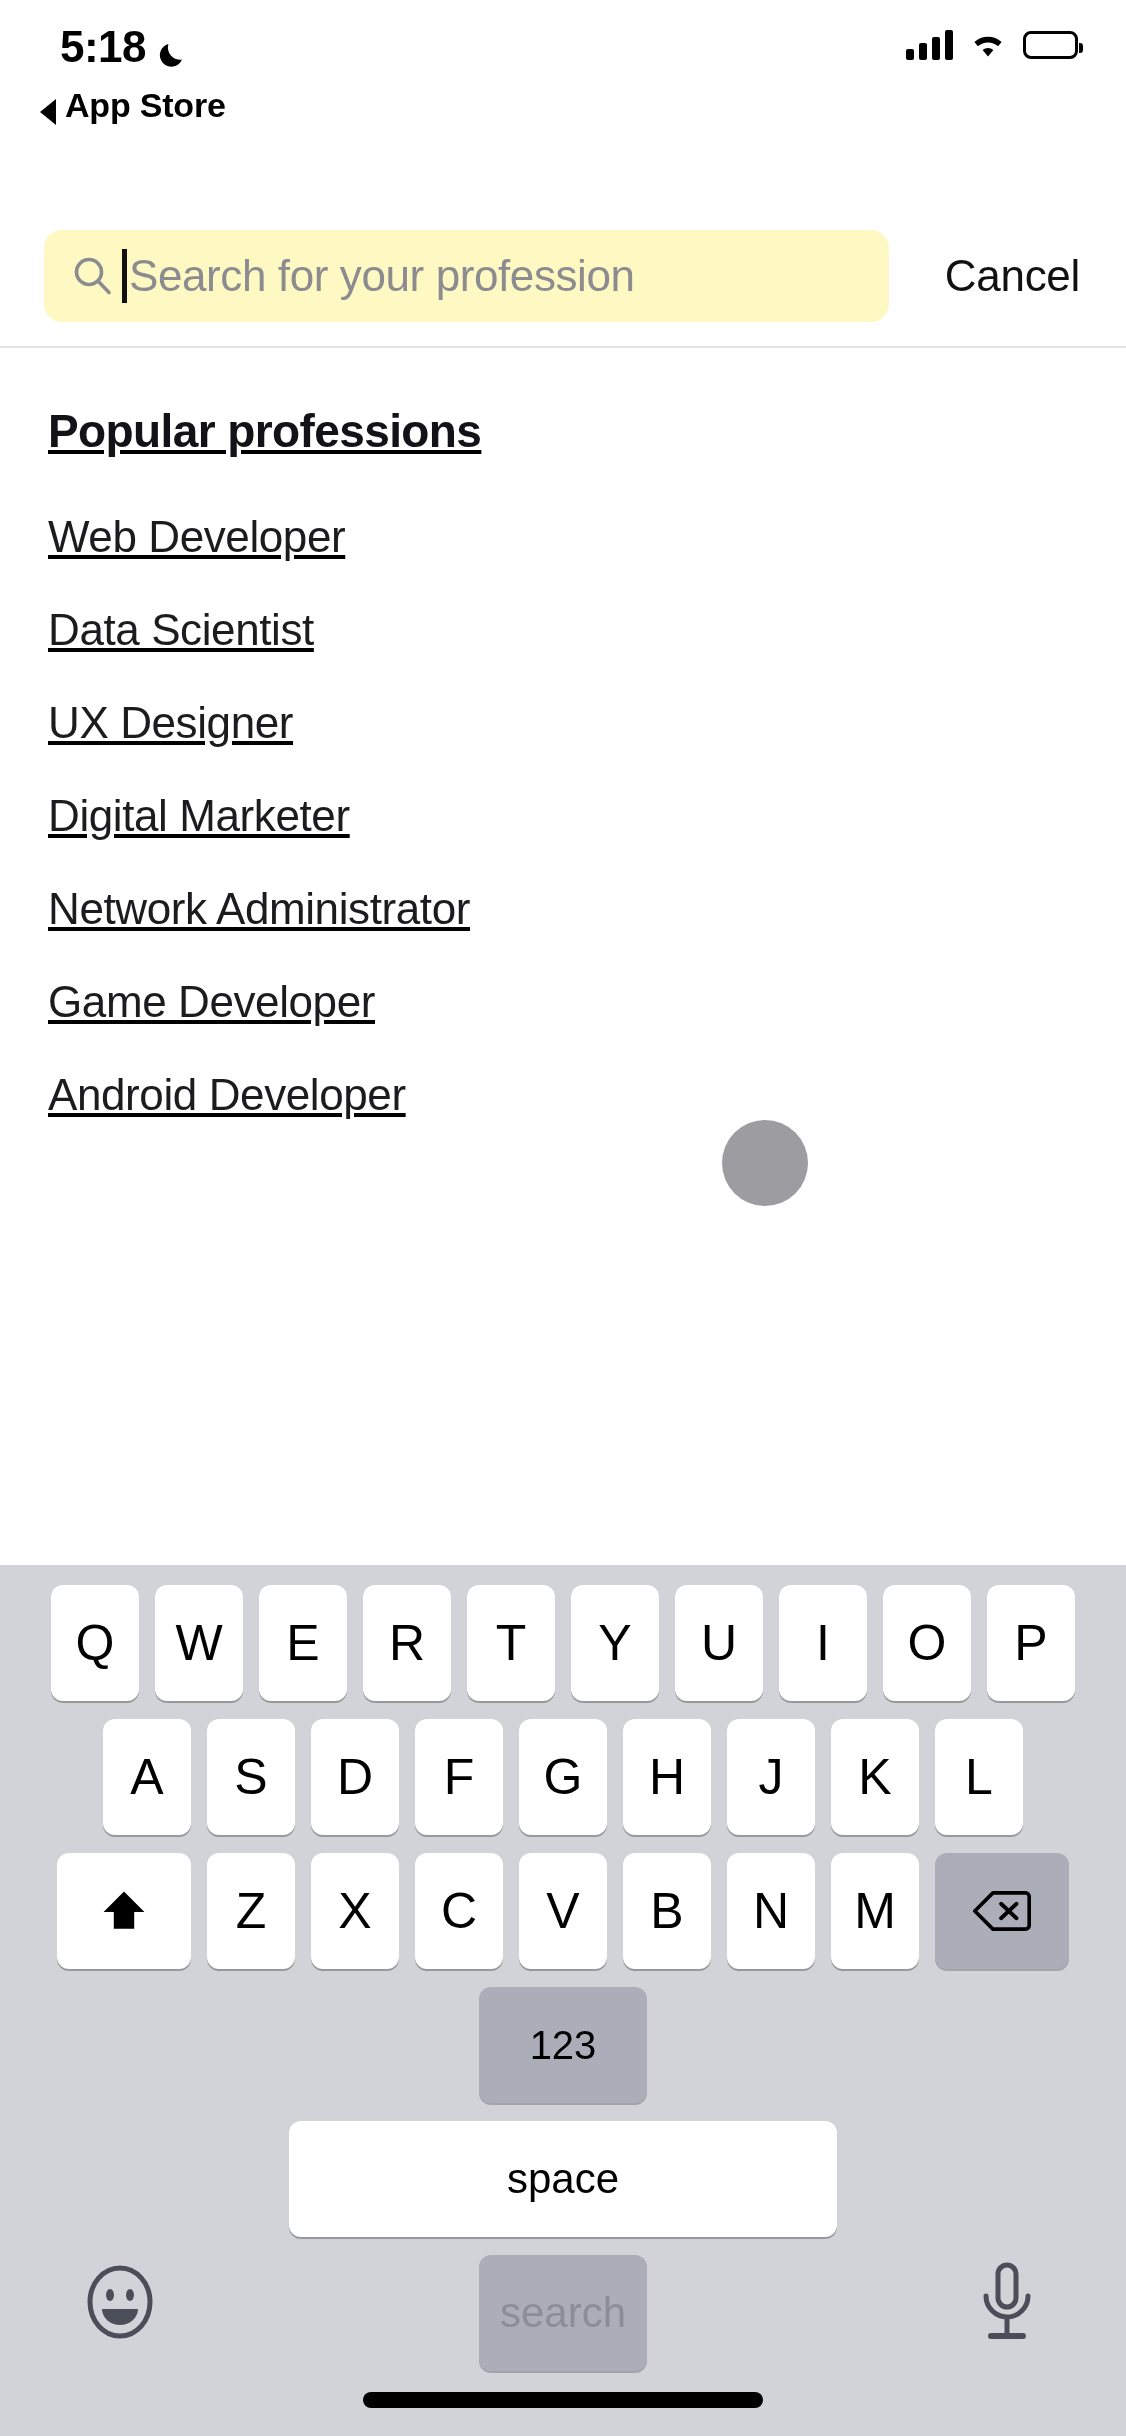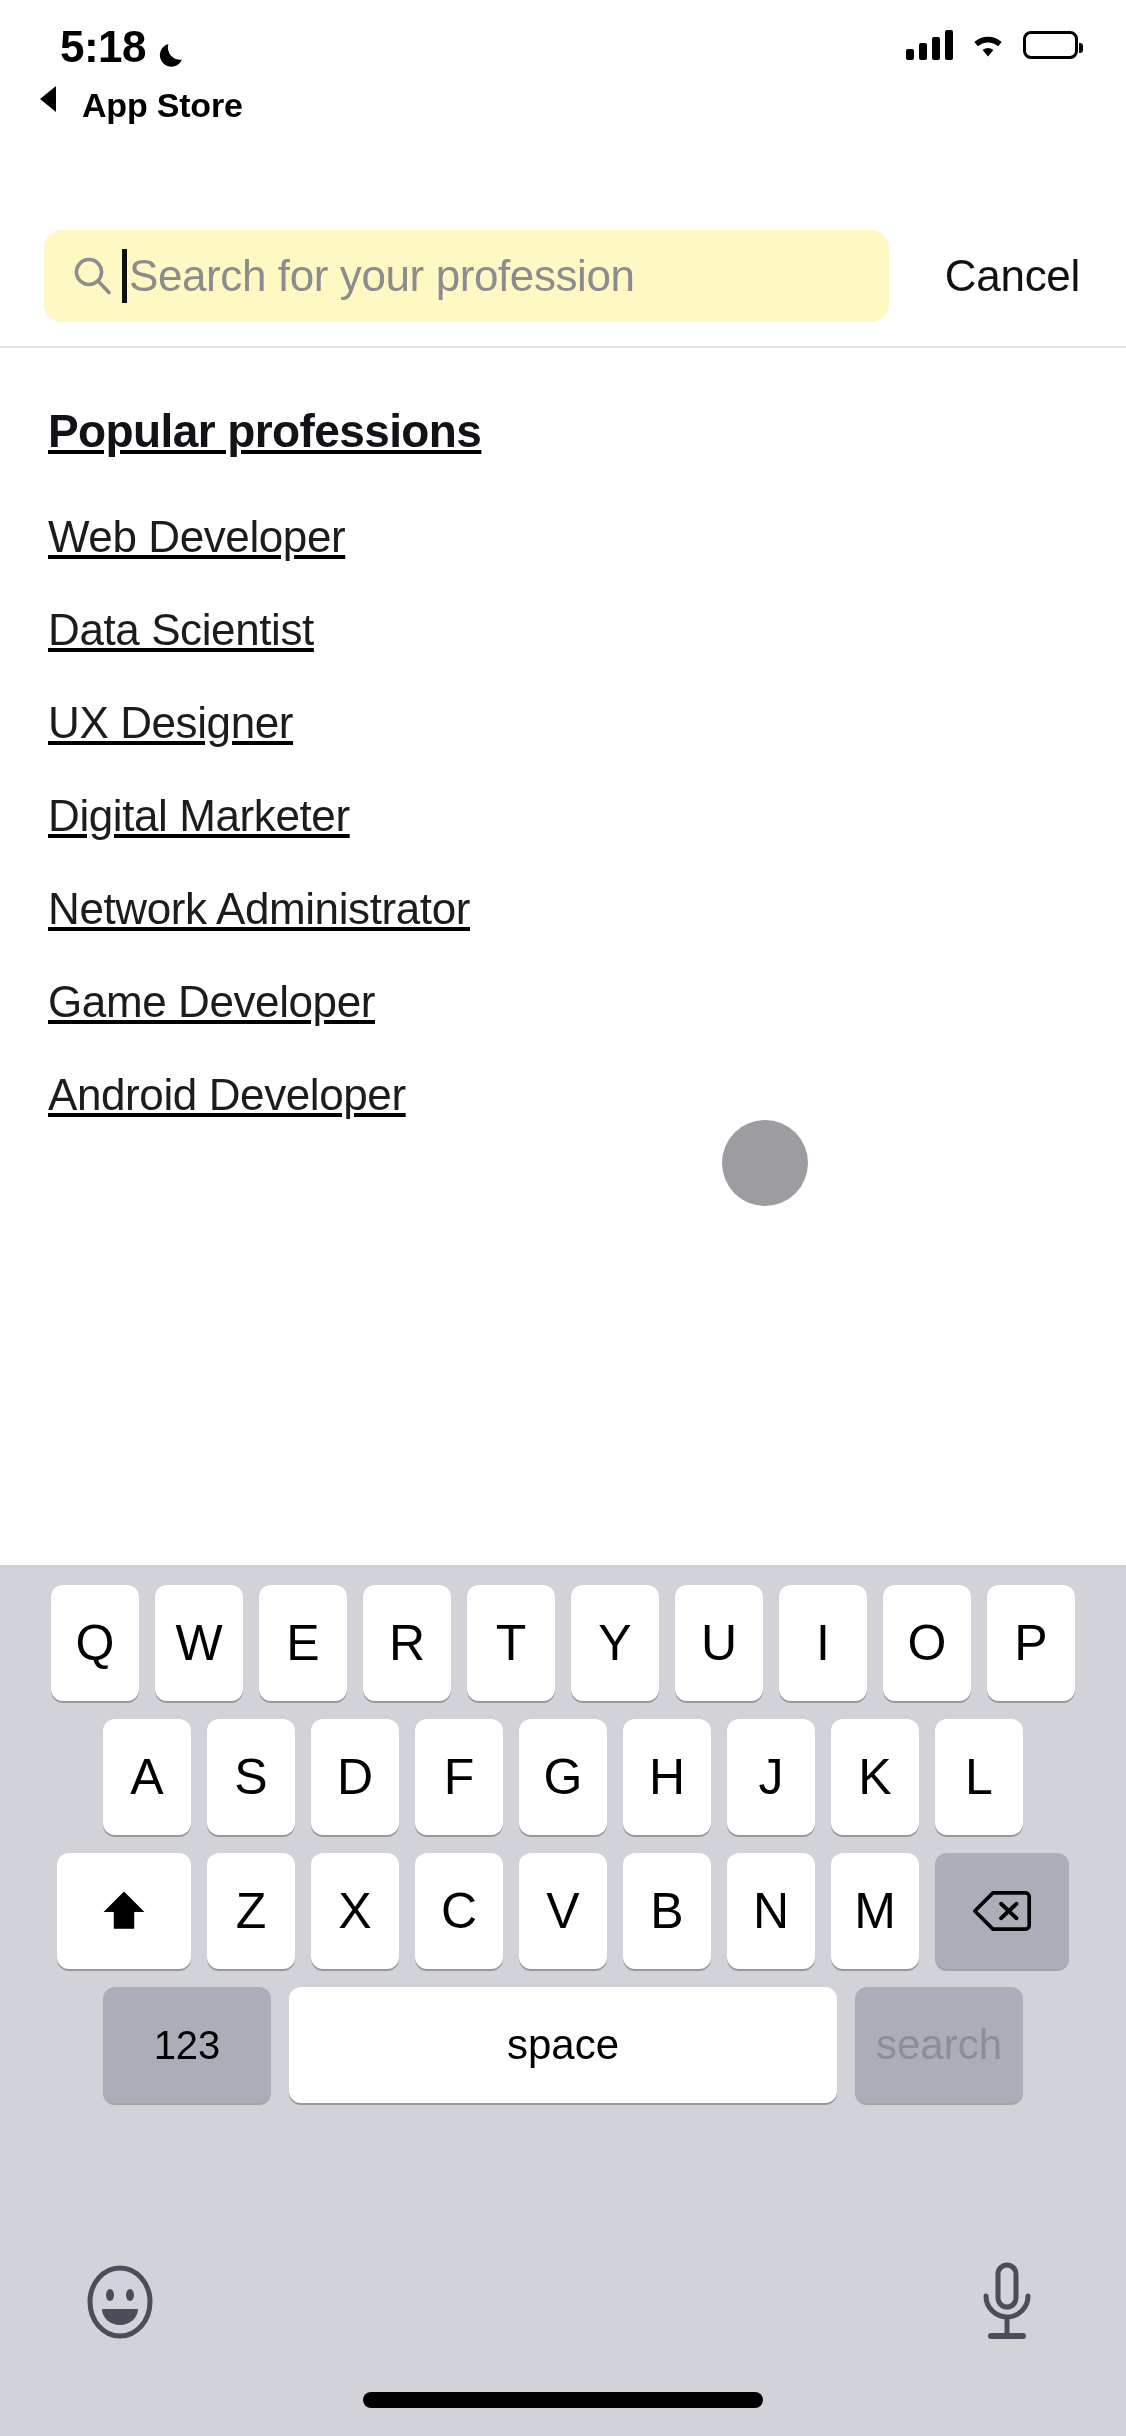--- a/index.html
+++ b/index.html
@@ -39,21 +39,21 @@
   }
   .batt-fill { width:100%; height:100%; background:#000; border-radius:3px; }
   .batt:after {
     content:""; position:absolute; right:-8px; top:9px;
     width:4px; height:10px; background:#000; border-radius:0 3px 3px 0;
   }
 
   
   .backbar {
     position:absolute; top:86px; left:40px;
-    display:flex; align-items:flex-start; gap:26px;
+    display:flex; align-items:flex-end; gap:9px;
   }
   .back-tri {
     width:0; height:0;
     border-top:13px solid transparent;
     border-bottom:13px solid transparent;
     border-right:16px solid #000;
   }
   .back-label { font-size:34px; font-weight:700; color:#000; letter-spacing:-0.2px; }
 
   
@@ -107,21 +107,21 @@
     position:absolute; left:0; bottom:0; width:1126px; height:871px;
     background:#d1d3d9;
   }
   .kb-row {
     display:flex; align-items:center; justify-content:center;
     width:100%;
   }
   .kb-row.r1 { padding-top:20px; gap:16px; }
   .kb-row.r2 { padding-top:18px; gap:16px; }
   .kb-row.r3 { padding-top:18px; gap:16px; }
-  .kb-row.r4 { padding-top:18px; gap:18px; padding-left:12px; padding-right:12px; }
+  .kb-row.r4 { padding-top:18px; gap:18px; padding-left:12px; padding-right:12px;flex-direction:column; }
 
   .key {
     background:#ffffff; border-radius:12px;
     box-shadow:0 2px 0 rgba(0,0,0,0.28);
     display:flex; align-items:center; justify-content:center;
     font-size:50px; color:#000; letter-spacing:0;
     cursor:pointer; user-select:none;
   }
   .key.letter { width:88px; height:116px; }
   .key.dark { background:#abaeb8; box-shadow:0 2px 0 rgba(0,0,0,0.22); }

